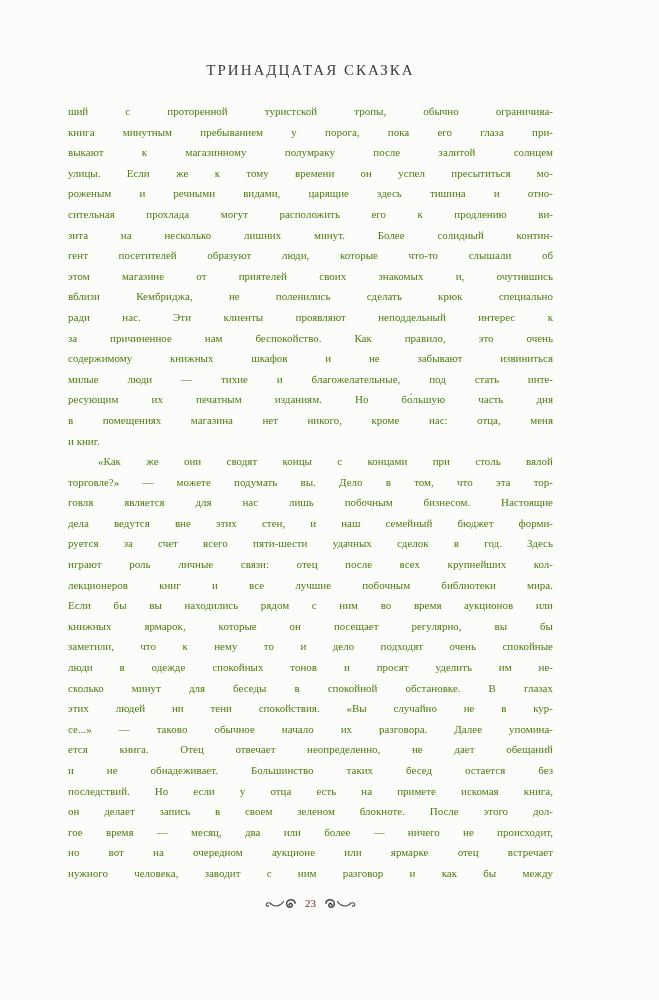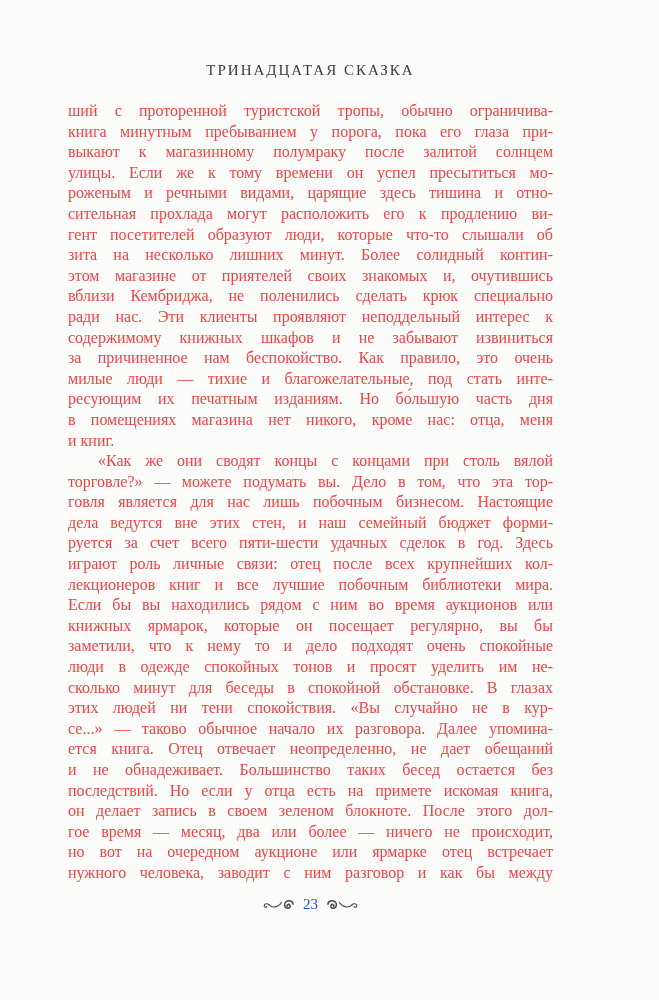--- a/index.html
+++ b/index.html
@@ -25,23 +25,23 @@
     font-size: 15px;
     letter-spacing: 2px;
     color: #3c3b39;
     white-space: nowrap;
   }
   .text-body {
     position: absolute;
     top: 101px;
     left: 68px;
     width: 485px;
-    font-size: 16px;
+    font-size: 11px;
     line-height: 20.6px;
-    color: #ef4444;
+    color: #4d7c0f;
   }
   .paragraph { margin: 0; }
   .line {
     text-align: justify;
     text-align-last: justify;
     white-space: normal;
   }
   .line.endline { text-align-last: left; }
   .line.indent { text-indent: 30px; }
   .footer {
@@ -49,22 +49,22 @@
     top: 897px;
     left: 68px;
     width: 485px;
     display: flex;
     justify-content: center;
     align-items: center;
     gap: 7px;
     color: #3f3e3c;
   }
   .page-number {
-    font-size: 15px;
-    color: #1d4ed8;
+    font-size: 11px;
+    color: #7f1d1d;
     line-height: 1;
     padding-bottom: 2px;
   }
   .flourish { display: block; }
   .flourish.left { transform: scaleX(-1); }
 </style>
 </head>
 <body>
 
 <div class="page">
@@ -72,27 +72,27 @@
   <div class="running-head">ТРИНАДЦАТАЯ СКАЗКА</div>
 
   <div class="text-body">
       <div class="paragraph">
         <div class="line">ший с проторенной туристской тропы, обычно ограничива-</div>
         <div class="line">книга минутным пребыванием у порога, пока его глаза при-</div>
         <div class="line">выкают к магазинному полумраку после залитой солнцем</div>
         <div class="line">улицы. Если же к тому времени он успел пресытиться мо-</div>
         <div class="line">роженым и речными видами, царящие здесь тишина и отно-</div>
         <div class="line">сительная прохлада могут расположить его к продлению ви-</div>
+        <div class="line">зита на несколько лишних минут. Более солидный контин-</div>
         <div class="line">гент посетителей образуют люди, которые что-то слышали об</div>
-        <div class="line">зита на несколько лишних минут. Более солидный контин-</div>
         <div class="line">этом магазине от приятелей своих знакомых и, очутившись</div>
         <div class="line">вблизи Кембриджа, не поленились сделать крюк специально</div>
         <div class="line">ради нас. Эти клиенты проявляют неподдельный интерес к</div>
+        <div class="line">за причиненное нам беспокойство. Как правило, это очень</div>
         <div class="line">содержимому книжных шкафов и не забывают извиниться</div>
-        <div class="line">за причиненное нам беспокойство. Как правило, это очень</div>
         <div class="line">милые люди — тихие и благожелательные, под стать инте-</div>
         <div class="line">ресующим их печатным изданиям. Но бо́льшую часть дня</div>
         <div class="line">в помещениях магазина нет никого, кроме нас: отца, меня</div>
         <div class="line endline">и книг.</div>
       </div>
       <div class="paragraph">
         <div class="line indent">«Как же они сводят концы с концами при столь вялой</div>
         <div class="line">торговле?» — можете подумать вы. Дело в том, что эта тор-</div>
         <div class="line">говля является для нас лишь побочным бизнесом. Настоящие</div>
         <div class="line">дела ведутся вне этих стен, и наш семейный бюджет форми-</div>

